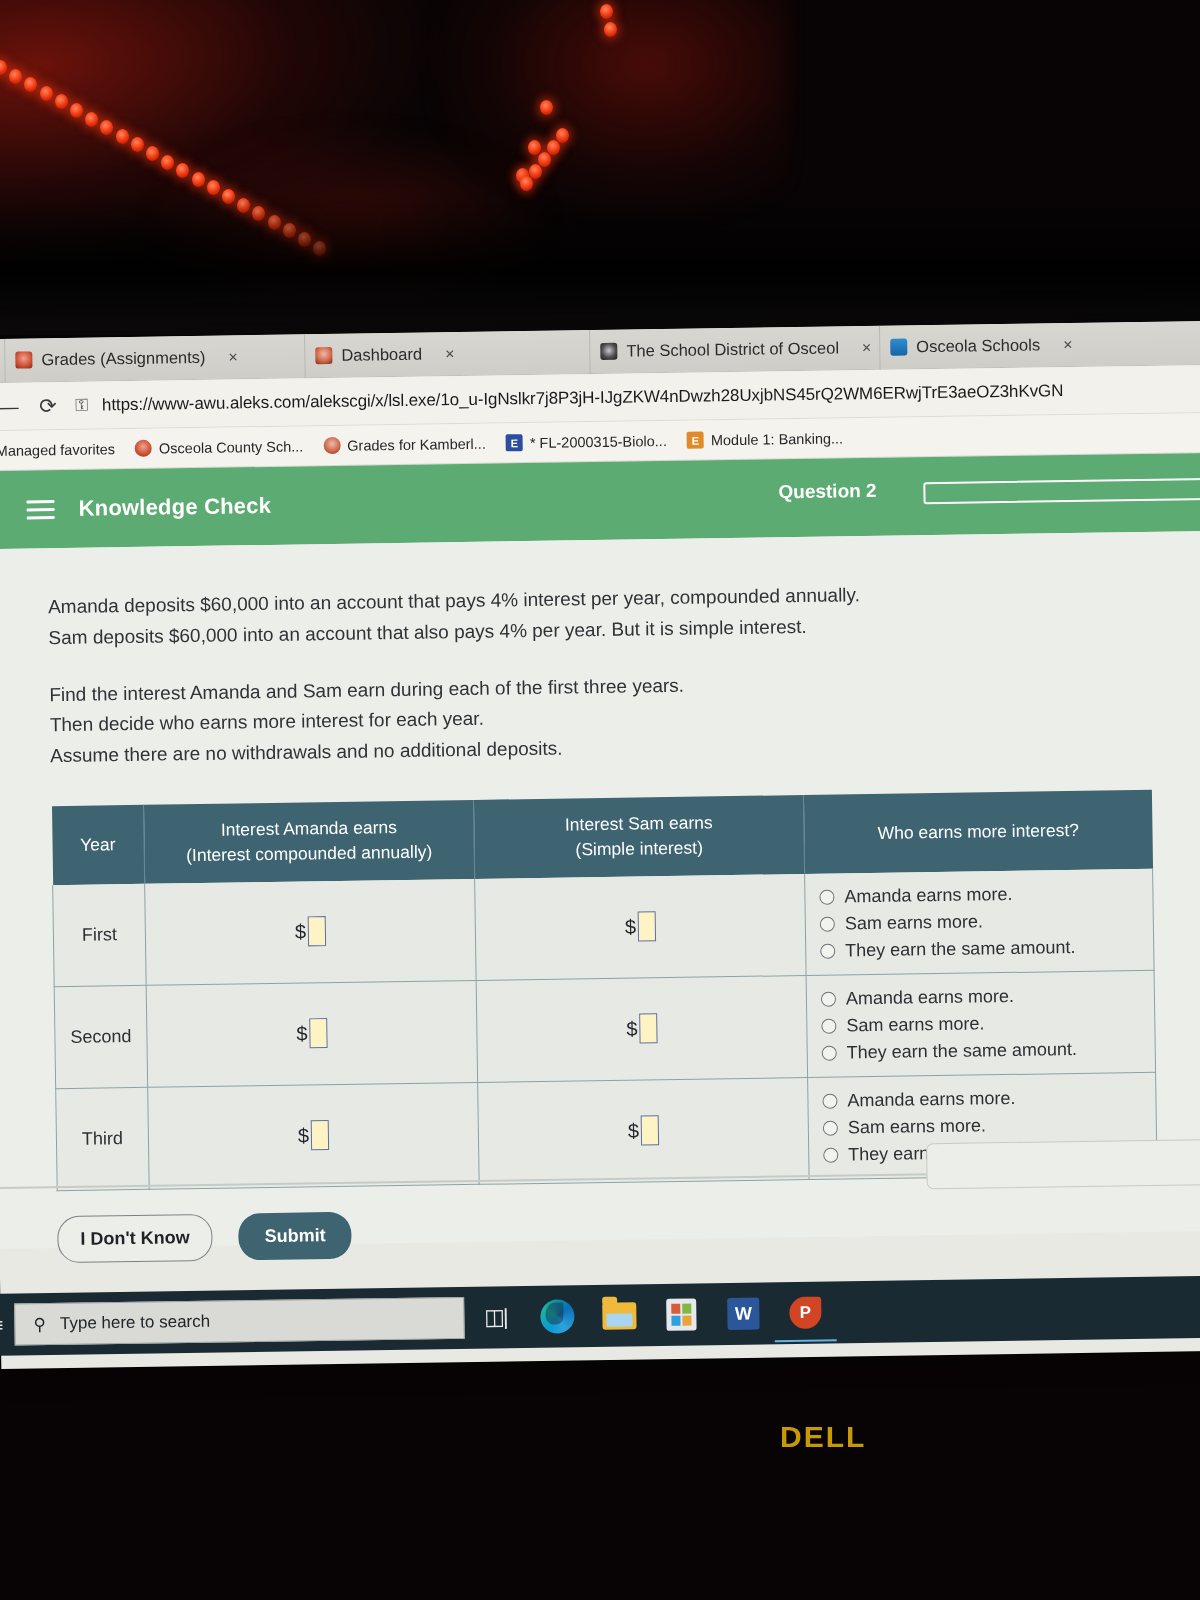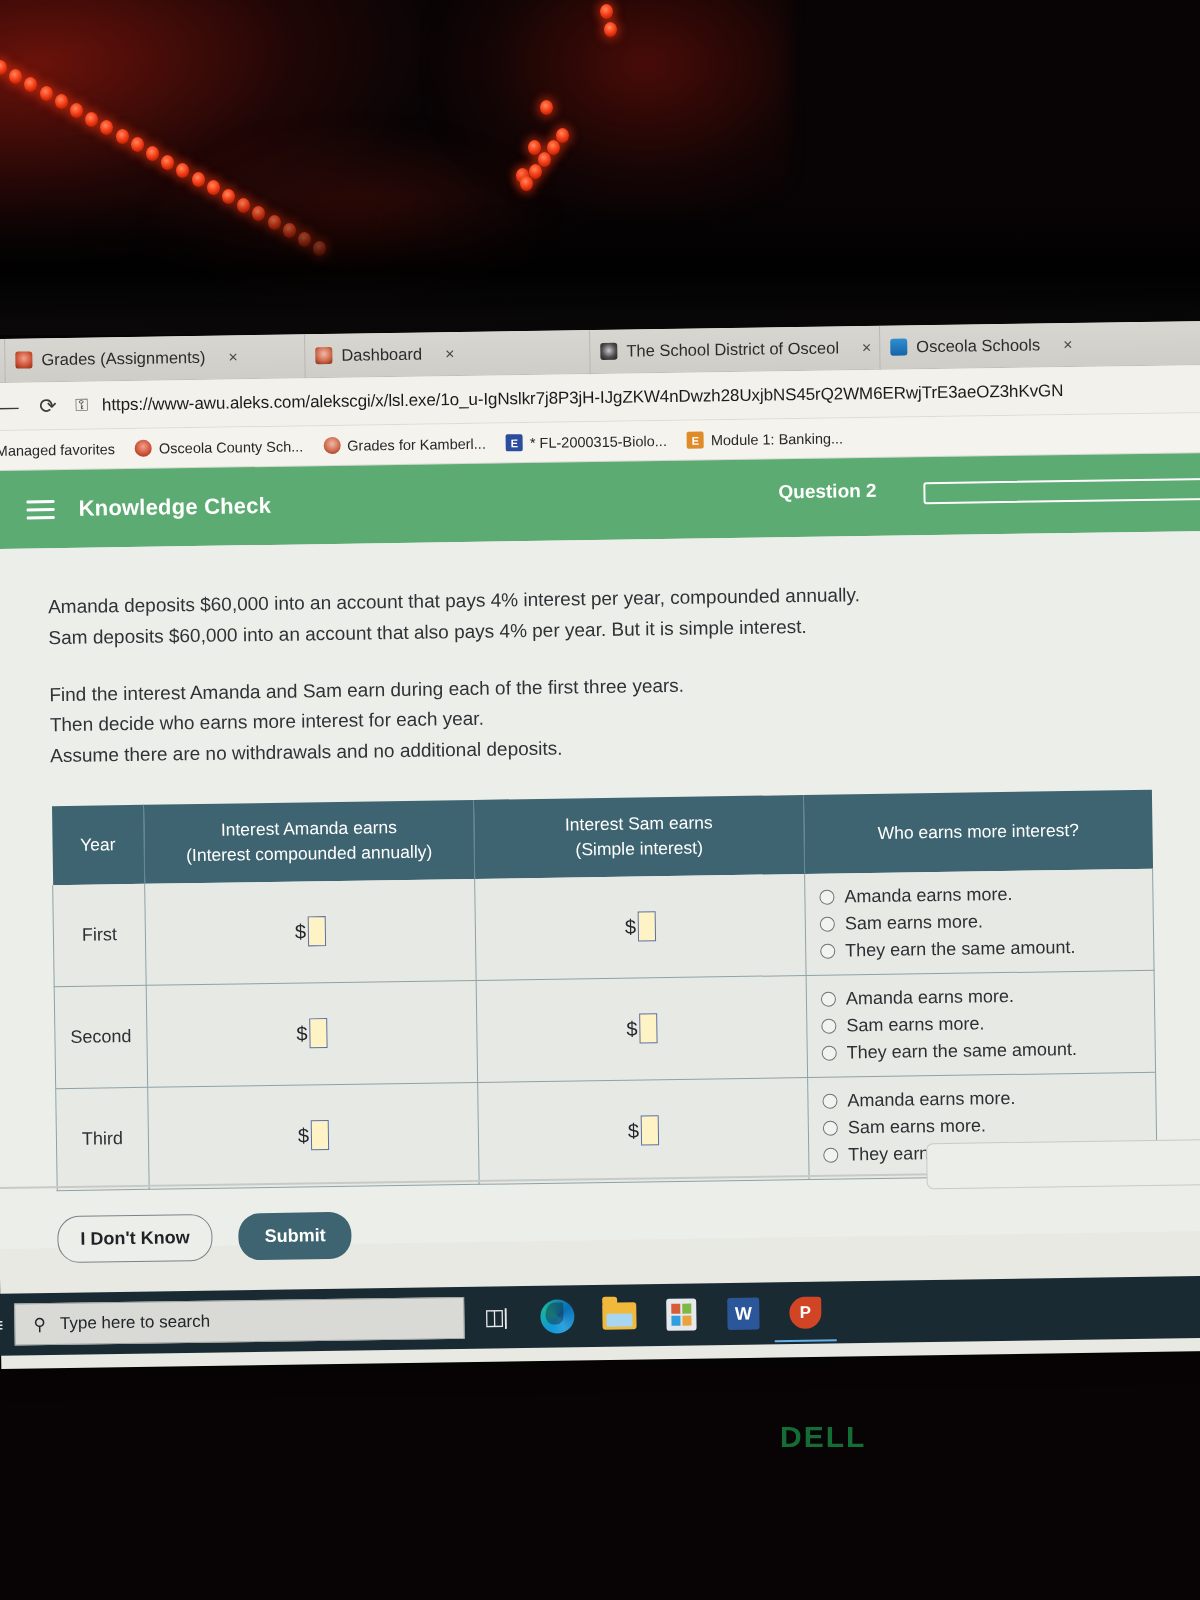--- a/index.html
+++ b/index.html
@@ -45,21 +45,21 @@
     background: radial-gradient(circle at 42% 36%, #ff8a63 0%, #fb4a20 38%, #cf2608 70%, #7e1304 100%);
     box-shadow: 0 0 9px 3px rgba(226,52,18,0.55);
   }
   .bezel-shadow {
     position: absolute; left:0; right:0; top: 195px; height: 140px;
     background: linear-gradient(180deg, rgba(0,0,0,0.0) 0%, rgba(0,0,0,0.85) 55%, #0d0b0c 100%);
   }
   .dell-logo {
     position: absolute; left: 780px; top: 1420px;
     width: 130px; height: 38px;
-    color: #15803d; font-size: 30px; font-weight: bold; letter-spacing: 2px;
+    color: #eab308; font-size: 30px; font-weight: bold; letter-spacing: 2px;
     font-family: "Liberation Sans", sans-serif;
     opacity: 0.85;
   }
 
   
   #screen {
     position: absolute;
     left: -14px; top: 330px;
     width: 1226px; height: 1030px;
     transform: rotate(-0.85deg);

